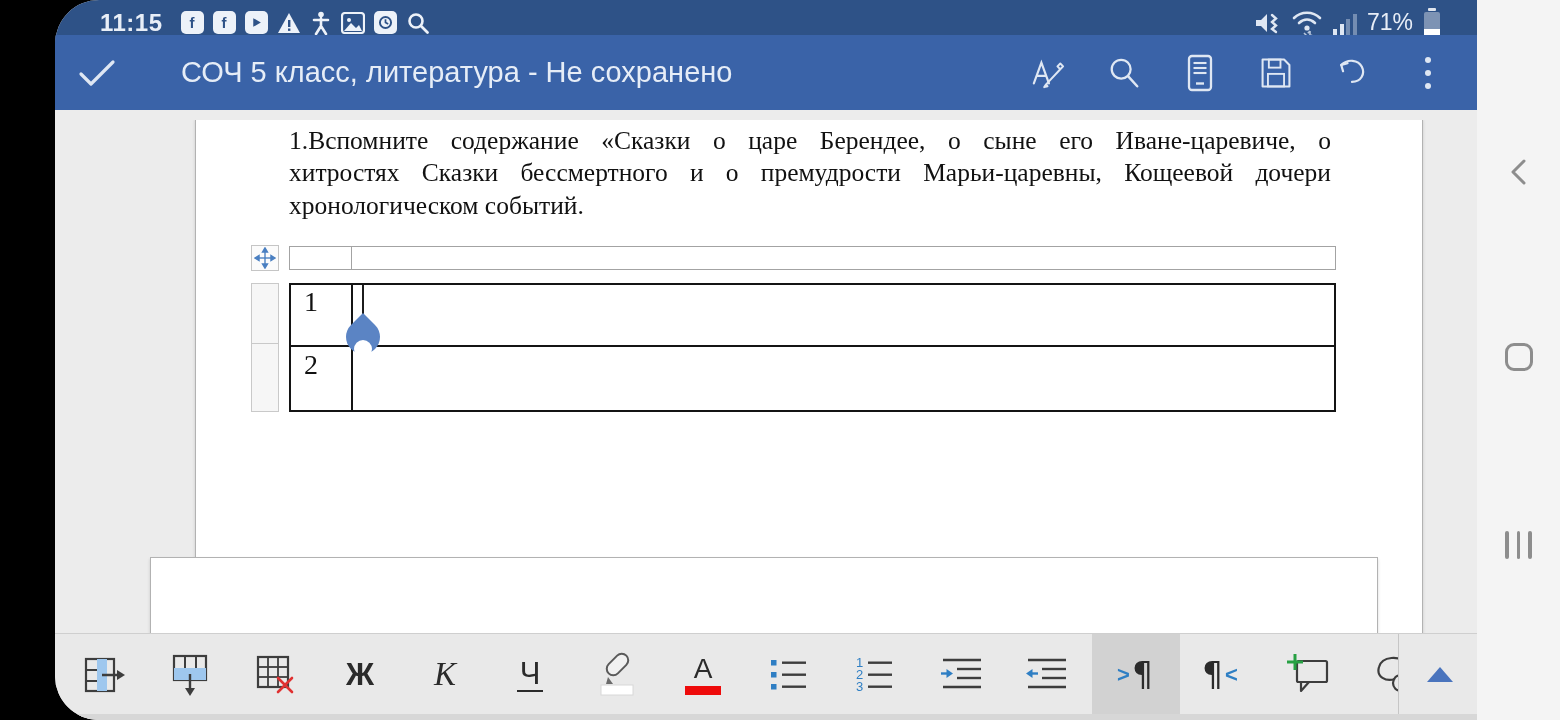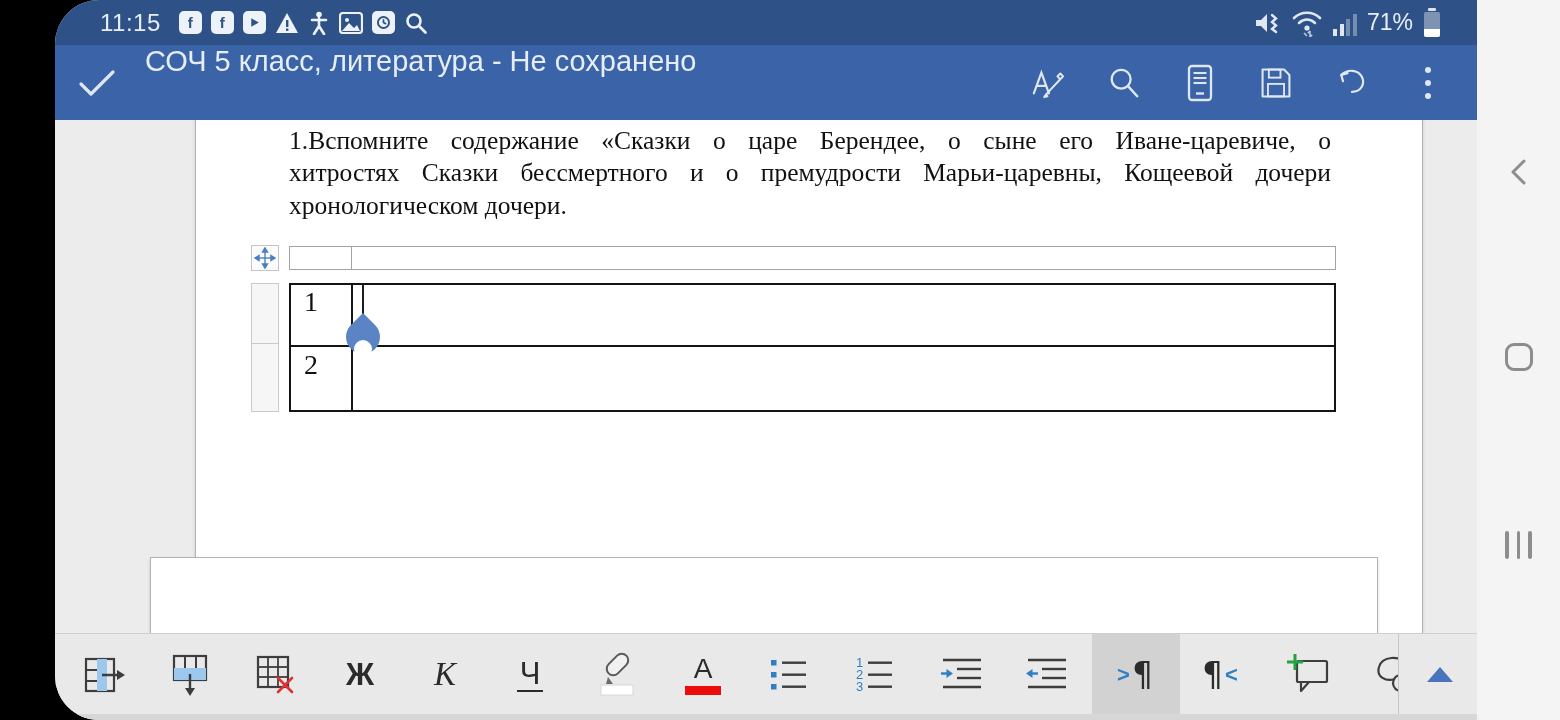--- a/index.html
+++ b/index.html
@@ -5,36 +5,36 @@
   html,body{margin:0;padding:0;}
   body{width:1560px;height:720px;background:#000;position:relative;overflow:hidden;
        font-family:"Liberation Sans",sans-serif;-webkit-font-smoothing:antialiased;}
   .screen{position:absolute;left:55px;top:0;width:1505px;height:720px;
           border-radius:44px 0 0 44px;overflow:hidden;background:#ececec;}
   .main{position:absolute;left:0;top:0;width:1422px;height:720px;}
 
   
   .statusbar{position:absolute;left:0;top:0;width:1422px;height:45px;background:#2e5287;
              display:flex;align-items:center;color:#e8eef7;}
-  .sb-time{font-size:24px;margin-left:45px;letter-spacing:.5px;}
+  .sb-time{font-size:24px;margin-left:45px;letter-spacing:.5px;font-weight:bold;}
   .sb-icons{display:flex;align-items:center;gap:9px;margin-left:18px;}
   .sb-right{margin-left:auto;display:flex;align-items:center;gap:10px;margin-right:36px;}
   .sb-pct{font-size:23px;}
   .appic{width:23px;height:23px;border-radius:5px;background:#edf2f9;display:flex;
          align-items:center;justify-content:center;color:#2e5287;font-weight:bold;
          font-size:15px;line-height:1;}
   .battery{position:relative;width:18px;height:30px;display:flex;flex-direction:column;align-items:center;}
   .battery .tip{width:8px;height:3px;background:rgba(255,255,255,.85);border-radius:1px;}
   .battery .body{width:16px;height:25px;background:rgba(255,255,255,.38);border-radius:2px;
                  position:relative;overflow:hidden;margin-top:1px;}
   .battery .fill{position:absolute;bottom:0;left:0;width:100%;height:8px;background:#fff;}
 
   
-  .appbar{position:absolute;left:0;top:45px;width:1422px;height:75px;background:#3a63a8;
-          display:flex;color:#e6edf7;}
+  .appbar{position:absolute;left:0;top:35px;width:1422px;height:75px;background:#3a63a8;
+          display:flex;align-items:center;color:#e6edf7;gap:36px;}
   .ab-check{margin-left:22px;display:flex;align-items:center;}
   .ab-title{font-size:29px;margin-left:28px;white-space:nowrap;}
   .ab-actions{margin-left:auto;display:flex;align-items:center;gap:42px;margin-right:32px;}
   .ab-actions .abtn{width:34px;height:34px;display:flex;align-items:center;justify-content:center;}
 
   
   .docarea{position:absolute;left:0;top:120px;width:1422px;height:513px;background:#ececec;overflow:hidden;}
   .page{position:absolute;left:95px;width:1228px;background:#fff;border:1px solid #b2b2b2;
         box-sizing:border-box;box-shadow:0 2px 3px rgba(0,0,0,.15);}
   .page1{top:-2px;height:536px;border-top:none;margin-left:45px;}
@@ -229,21 +229,21 @@
             </svg>
         </span>
       </span>
     </div>
 
     <div class="docarea">
       <div class="page page1">
         <div class="para">
           <div class="jl">1.Вспомните содержание «Сказки о царе Берендее, о сыне его Иване-царевиче, о</div>
           <div class="jl">хитростях Сказки бессмертного и о премудрости Марьи-царевны, Кощеевой дочери</div>
-          <div>хронологическом дочери.</div>
+          <div>хронологическом событий.</div>
         </div>
 
         <div class="movehandle">
           <svg width="22" height="22" viewBox="0 0 24 24">
               <g stroke="#4a7fc1" stroke-width="1.5" fill="#4a7fc1">
                 <line x1="12" y1="5" x2="12" y2="19"></line>
                 <line x1="5" y1="12" x2="19" y2="12"></line>
                 <path d="M12 1 L9.3 5.5 L14.7 5.5 Z"></path>
                 <path d="M12 23 L9.3 18.5 L14.7 18.5 Z"></path>
                 <path d="M1 12 L5.5 9.3 L5.5 14.7 Z"></path>

